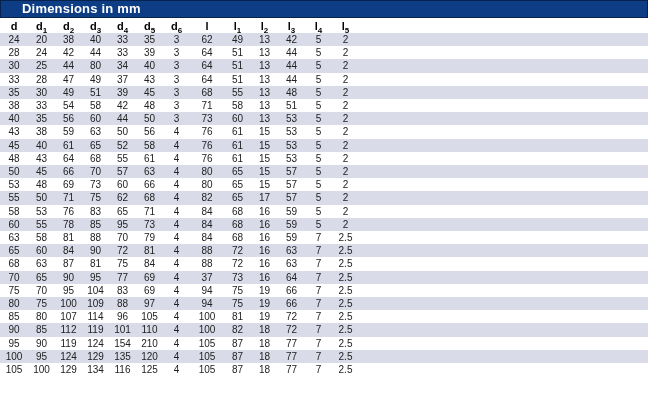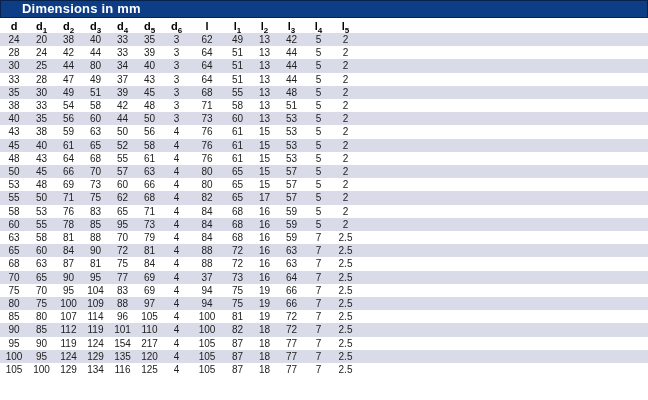--- a/index.html
+++ b/index.html
@@ -462,21 +462,21 @@
           <td>7</td>
           <td>2.5</td>
           <td></td>
         </tr>
         <tr>
           <td>95</td>
           <td>90</td>
           <td>119</td>
           <td>124</td>
           <td>154</td>
-          <td>217</td>
+          <td>210</td>
           <td>4</td>
           <td>105</td>
           <td>87</td>
           <td>18</td>
           <td>77</td>
           <td>7</td>
           <td>2.5</td>
           <td></td>
         </tr>
         <tr>

